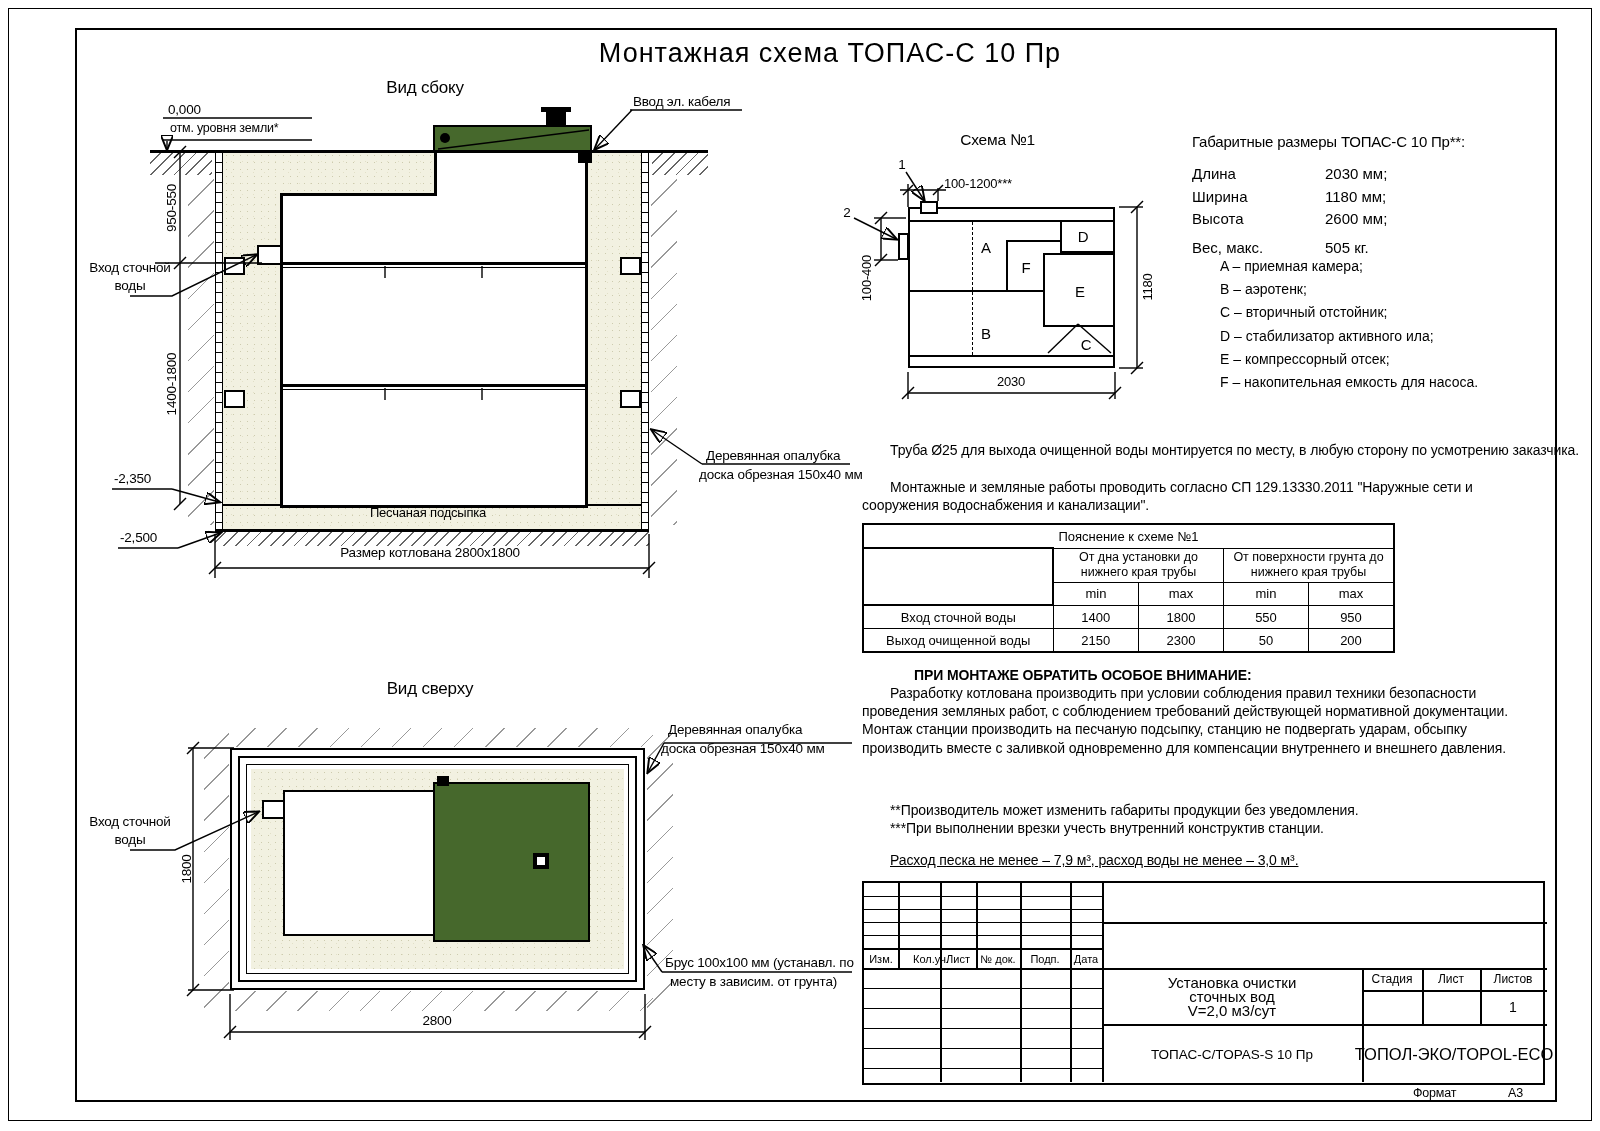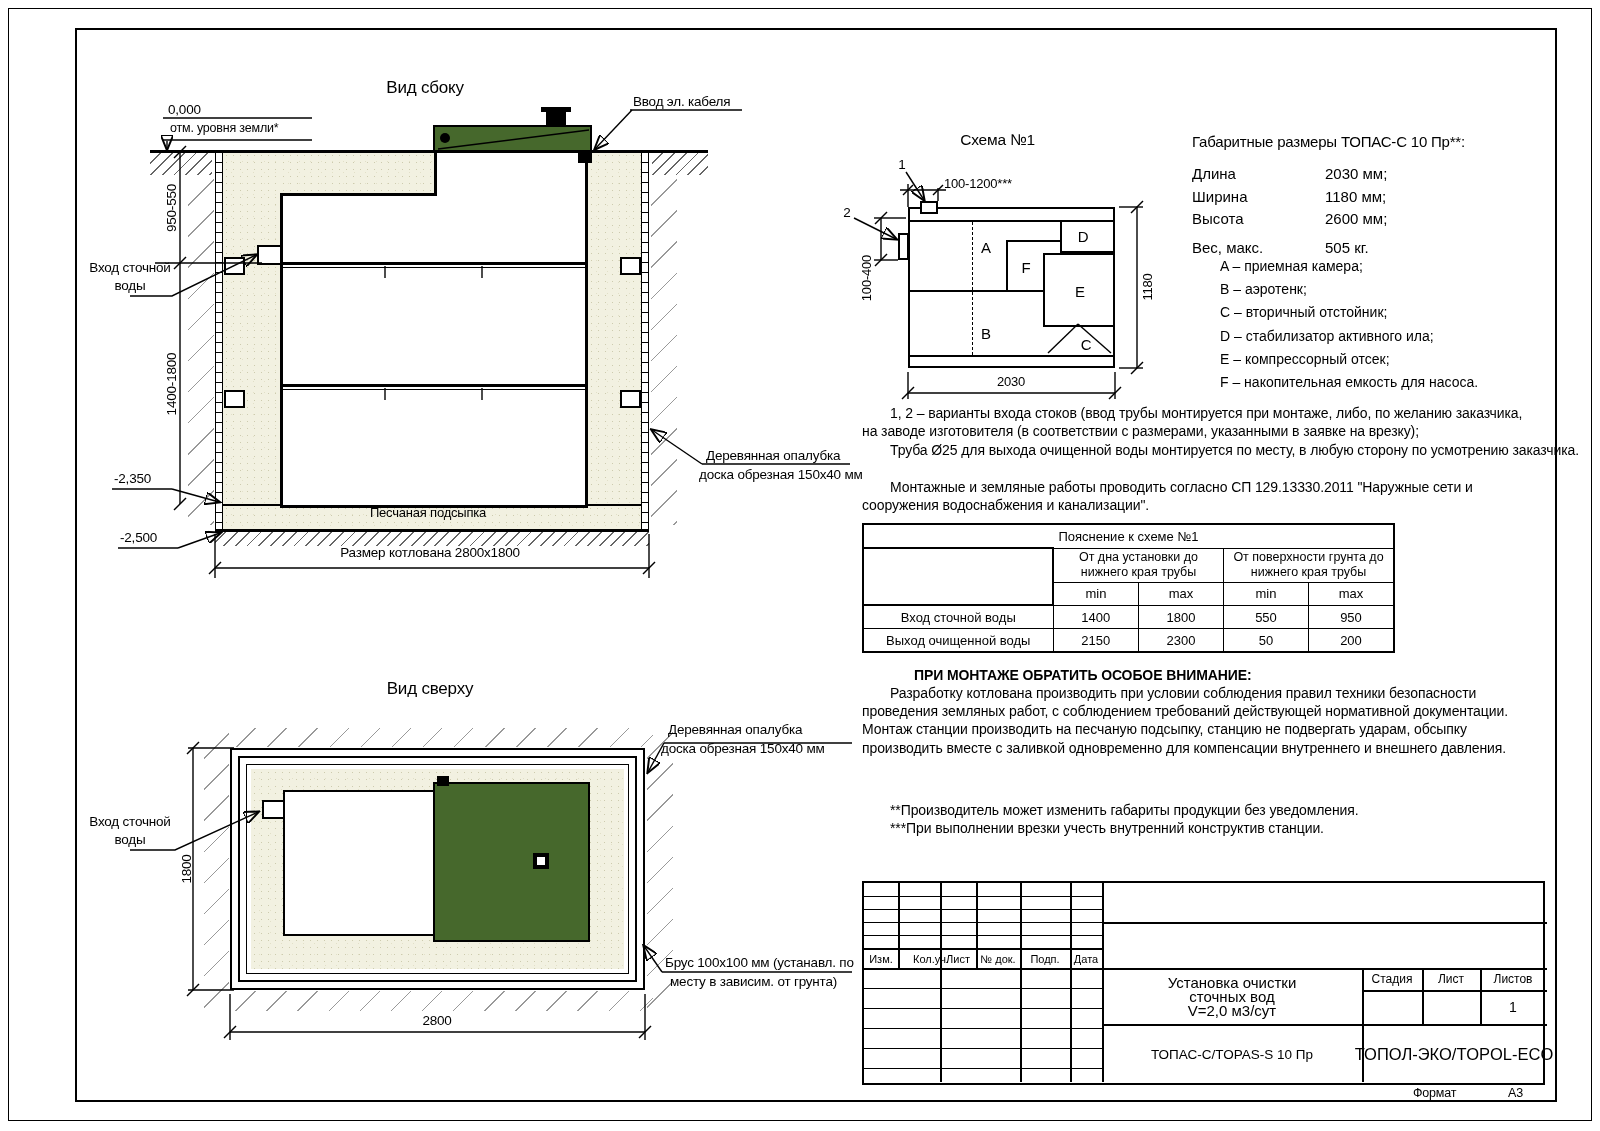--- a/index.html
+++ b/index.html
@@ -32,20 +32,21 @@
   .tb-lbl{position:absolute;font-size:11px;white-space:nowrap;transform:translate(-50%,-50%);}
 </style>
 </head>
 <body>
 
 <div id="sheet">
 
   <div class="abs" style="left:8px;top:8px;width:1584px;height:1113px;border:1.5px solid #000;box-sizing:border-box;"></div>
   <div class="abs" style="left:75px;top:28px;width:1482px;height:1074px;border:2px solid #000;box-sizing:border-box;"></div>
 
+  <div class="lbl ctr" style="left:590px;top:38px;width:480px;font-size:27px;letter-spacing:1px;">Монтажная схема ТОПАС-С 10 Пр</div>
 
   <div class="lbl ctr" style="left:350px;top:78px;width:150px;font-size:17px;">Вид сбоку</div>
 
   <div class="sand" style="left:223px;top:152px;width:57px;height:353px;"></div>
   <div class="sand" style="left:280px;top:152px;width:154px;height:41px;"></div>
   <div class="sand" style="left:588px;top:152px;width:53px;height:353px;"></div>
   <div class="sand" style="left:223px;top:505px;width:418px;height:25px;"></div>
 
   <div class="hatch" style="left:150px;top:153px;width:62px;height:22px;"></div>
   <div class="hatch" style="left:652px;top:153px;width:56px;height:22px;"></div>
@@ -132,21 +133,20 @@
   </div>
   <div class="abs" style="left:1220px;top:255px;font-size:14px;line-height:23.2px;">
     <div>A – приемная камера;</div>
     <div>B – аэротенк;</div>
     <div>C – вторичный отстойник;</div>
     <div>D – стабилизатор активного ила;</div>
     <div>E – компрессорный отсек;</div>
     <div>F – накопительная емкость для насоса.</div>
   </div>
 
-  <div class="txt ind" style="left:862px;top:404px;width:676px;">1, 2 – варианты входа  стоков (ввод трубы монтируется при монтаже, либо, по желанию заказчика, на заводе изготовителя (в соответствии с размерами, указанными в заявке на врезку);</div>
   <div class="txt ind" style="left:862px;top:441px;width:700px;white-space:nowrap;">Труба Ø25 для выхода очищенной воды монтируется по месту, в любую сторону по усмотрению заказчика.</div>
   <div class="txt ind" style="left:862px;top:478px;width:676px;">Монтажные и земляные работы проводить согласно СП 129.13330.2011 "Наружные сети и сооружения водоснабжения и канализации".</div>
 
   <table class="expl" style="left:862px;top:523px;padding-left:32px;">
     <tbody>
         <tr>
       <td colspan="5" style="font-weight:normal;">Пояснение к схеме №1</td>
     </tr>
     <tr>
       <td rowspan="2" style="width:180px;border-width:2px;"></td>
@@ -173,20 +173,21 @@
       <td>50</td>
       <td>200</td>
     </tr>
   </tbody>
     </table>
 
   <div class="txt" style="left:890px;top:666px;font-weight:bold;padding-left:24px;">ПРИ МОНТАЖЕ ОБРАТИТЬ ОСОБОЕ ВНИМАНИЕ:</div>
   <div class="txt ind" style="left:862px;top:684px;width:676px;">Разработку котлована производить при условии соблюдения правил техники безопасности проведения земляных работ, с соблюдением требований действующей нормативной документации. Монтаж станции производить на песчаную подсыпку, станцию не подвергать ударам, обсыпку производить вместе с заливкой одновременно для компенсации внутреннего и внешнего давления.</div>
   <div class="txt ind" style="left:862px;top:801px;width:690px;">**Производитель может изменить габариты продукции без уведомления.</div>
   <div class="txt ind" style="left:862px;top:819px;width:690px;">***При выполнении врезки учесть внутренний конструктив станции.</div>
+  <div class="txt" style="left:890px;top:851px;text-decoration:underline;">Расход песка не менее – 7,9 м³, расход воды не менее – 3,0 м³.</div>
 
   <div class="lbl ctr" style="left:350px;top:679px;width:160px;font-size:17px;">Вид сверху</div>
 
   <div class="hatchsp" style="left:225px;top:728px;width:428px;height:19px;"></div>
   <div class="hatchsp" style="left:225px;top:991px;width:428px;height:20px;"></div>
   <div class="hatchsp" style="left:204px;top:728px;width:25px;height:283px;"></div>
   <div class="hatchsp" style="left:647px;top:728px;width:26px;height:283px;"></div>
 
   <div class="abs" style="left:230px;top:748px;width:415px;height:242px;border:2.5px solid #000;box-sizing:border-box;background:#fff;"></div>
   <div class="abs" style="left:238px;top:756px;width:399px;height:226px;border:2px solid #000;box-sizing:border-box;"></div>

